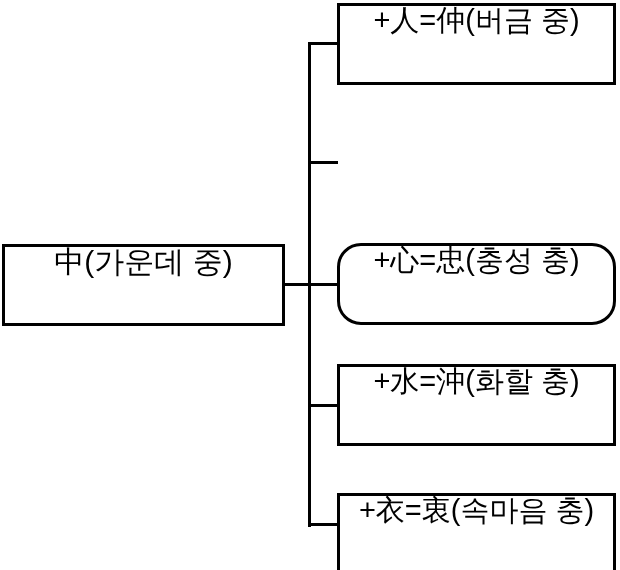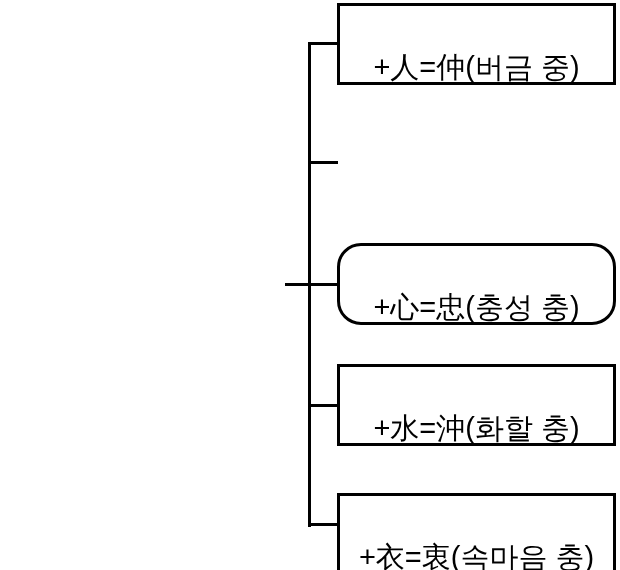--- a/index.html
+++ b/index.html
@@ -14,21 +14,21 @@
     height: 570px;
     background: #ffffff;
     overflow: hidden;
   }
   .node {
     position: absolute;
     box-sizing: border-box;
     border: 3px solid #000000;
     background: #ffffff;
     display: flex;
-    align-items: flex-end;
+    align-items: flex-start;
     justify-content: center;
     white-space: nowrap;
     color: #000000;
   }
   .node .label {
     font-size: 30px;
     line-height: 1;
     letter-spacing: 0px;
   }
   .root-node {
@@ -82,20 +82,23 @@
 <div class="canvas">
 
   <div class="line root-stub"></div>
   <div class="line trunk"></div>
   <div class="line branch b0"></div>
   <div class="line branch b1"></div>
   <div class="line branch b2"></div>
   <div class="line branch b3"></div>
   <div class="line branch b4"></div>
 
+  <div class="node root-node">
+    <span class="label">中(가운데 중)</span>
+  </div>
 
   <div class="node derived-node d0">
     <span class="label">+人=仲(버금 중)</span>
   </div>
   <div class="node derived-node d2">
     <span class="label">+心=忠(충성 충)</span>
   </div>
   <div class="node derived-node d3">
     <span class="label">+水=沖(화할 충)</span>
   </div>

